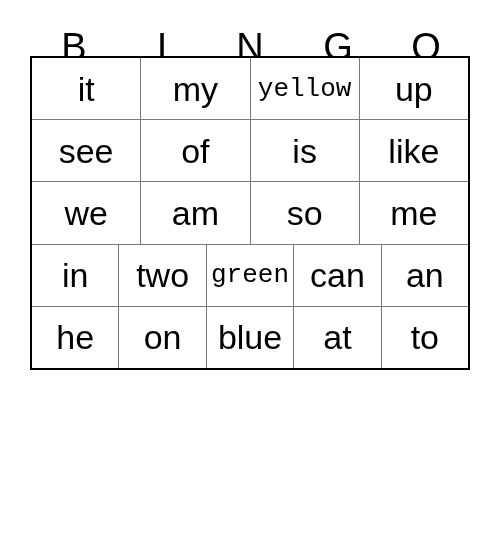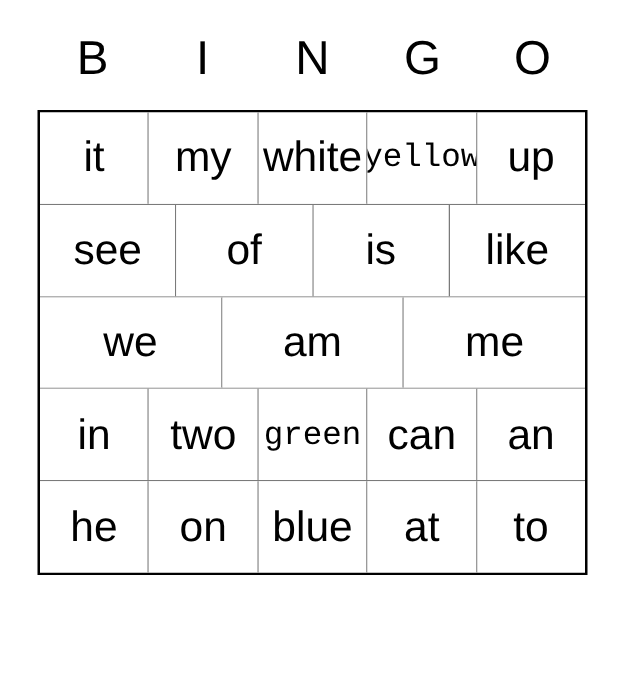--- a/index.html
+++ b/index.html
@@ -36,23 +36,23 @@
     font-size: 38px;
     line-height: 1;
     color: #000000;
     font-weight: 400;
     letter-spacing: 0px;
   }
   
   .grid {
     position: absolute;
     left: 30px;
-    top: 88px;
+    top: 56px;
     width: 440px;
-    height: 372px;
+    height: 314px;
     box-sizing: border-box;
     border: 2px solid #000000;
     display: flex;
     flex-direction: column;
     background: #ffffff;
   }
   .grid-row {
     flex: 1 1 0;
     display: flex;
     box-sizing: border-box;
@@ -115,23 +115,20 @@
   <div class="grid">
 
     <div class="grid-row">
       <div class="cell">
         <span class="cell-text">it</span>
       </div>
       <div class="cell">
         <span class="cell-text">my</span>
       </div>
       <div class="cell">
-        <span class="cell-text">white</span>
-      </div>
-      <div class="cell">
         <span class="cell-text small">yellow</span>
       </div>
       <div class="cell">
         <span class="cell-text">up</span>
       </div>
     </div>
 
     <div class="grid-row">
       <div class="cell">
         <span class="cell-text">see</span>
@@ -146,20 +143,23 @@
         <span class="cell-text">like</span>
       </div>
     </div>
 
     <div class="grid-row">
       <div class="cell">
         <span class="cell-text">we</span>
       </div>
       <div class="cell">
         <span class="cell-text">am</span>
+      </div>
+      <div class="cell">
+        <span class="cell-text">so</span>
       </div>
       <div class="cell">
         <span class="cell-text">me</span>
       </div>
     </div>
 
     <div class="grid-row">
       <div class="cell">
         <span class="cell-text">in</span>
       </div>

